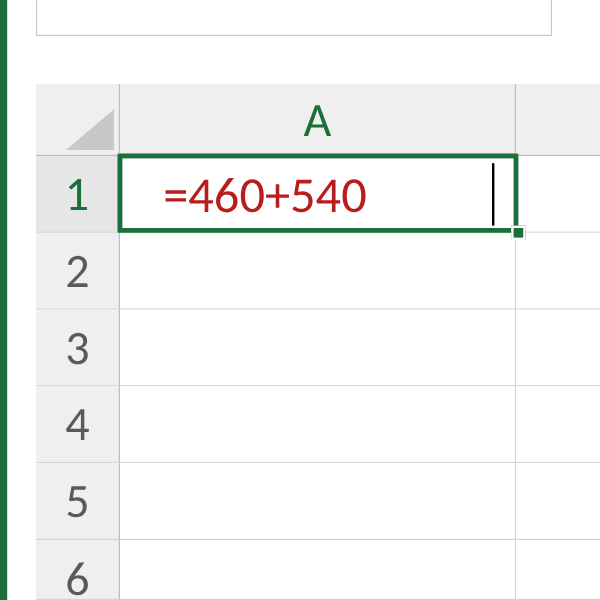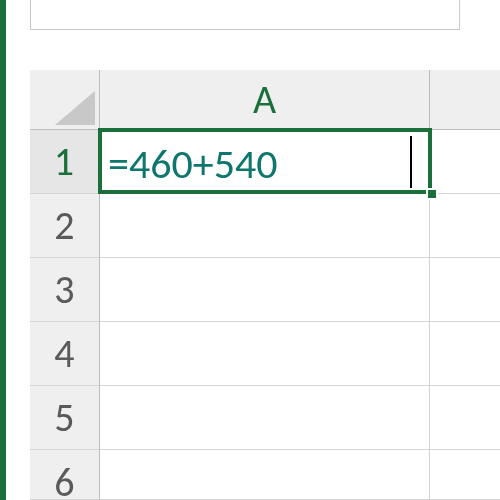--- a/index.html
+++ b/index.html
@@ -121,22 +121,23 @@
   
   .sel-box {
     position: absolute;
     border: 4px solid #1b6f3a;
     background: #ffffff;
     pointer-events: none;
   }
   .sel-content {
     position: absolute;
     font-size: 42px;
-    color: #0f766e;
+    color: #b91c1c;
     white-space: nowrap;
+    margin-left: 28px;
   }
   .caret {
     position: absolute;
     width: 2px;
     background: #000000;
   }
   .fill-handle {
     position: absolute;
     width: 12px; height: 12px;
     background: #1b6f3a;

